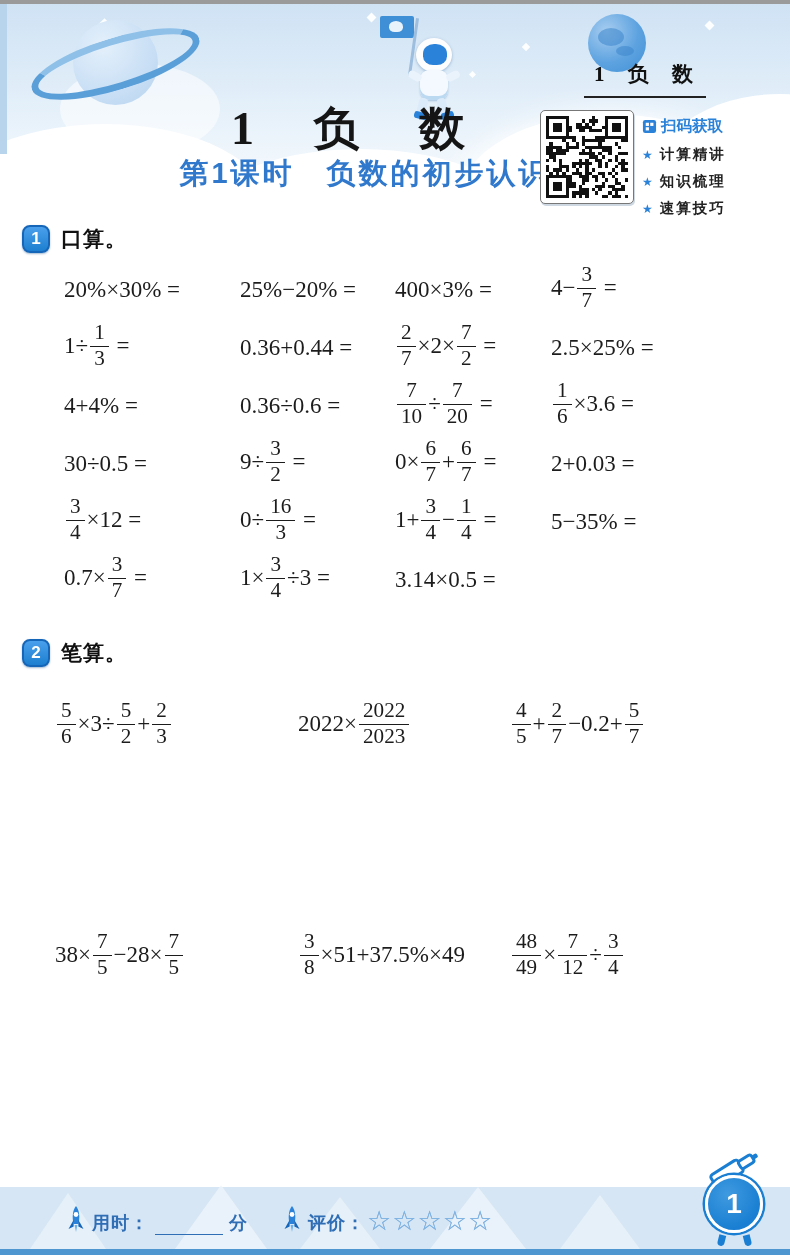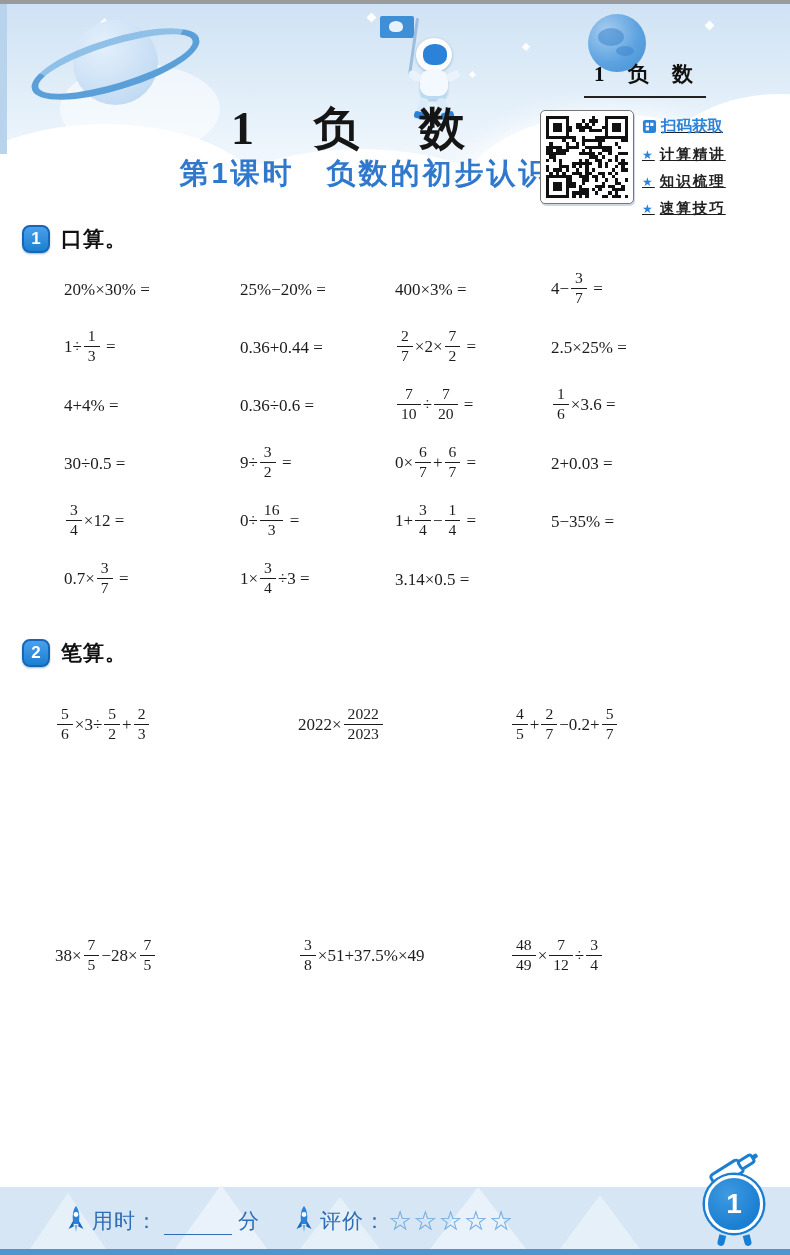--- a/index.html
+++ b/index.html
@@ -61,34 +61,34 @@
   .title-row{position:absolute;left:0;top:94px;width:720px;text-align:center;}
   .page-title{font-family:"Liberation Serif","DejaVu Serif",serif;font-weight:bold;
       font-size:46px;letter-spacing:24px;color:#151515;}
   .subtitle-row{position:absolute;left:0;top:150px;width:730px;text-align:center;}
   .page-subtitle{font-size:29px;font-weight:bold;color:var(--subtitle-blue);letter-spacing:3px;}
   
   .qr-panel{position:absolute;top:106px;right:12px;width:238px;display:flex;gap:8px;}
   .qr-box{width:94px;height:94px;background:#fff;border:1.5px solid #777;border-radius:5px;
       padding:5px;flex:0 0 auto;box-shadow:1px 2px 0 #cdd8e2;}
   .qr-box svg{width:100%;height:100%;}
-  .qr-info{padding-top:6px;text-decoration:underline;}
+  .qr-info{padding-top:6px;}
   .qr-scan-row{display:flex;align-items:center;gap:4px;color:var(--accent);font-weight:bold;font-size:15.5px;}
   .qr-item{display:flex;align-items:center;gap:5px;font-size:14.5px;font-weight:bold;color:#222;margin-top:8px;letter-spacing:2px;}
   .qr-item .star{color:var(--accent);font-size:12px;}
   
   .sec-head{position:absolute;display:flex;align-items:center;gap:11px;}
   .sec-head.one{top:221px;left:22px;}
   .sec-head.two{top:635px;left:22px;}
   .badge{width:28px;height:28px;border-radius:8px;border:2px solid var(--accent-dark);
       background:linear-gradient(180deg,#4aa0ec 0%,#1d7fd0 100%);color:#fff;
       display:flex;align-items:center;justify-content:center;font-size:17px;font-weight:bold;
       box-shadow:0 1px 2px rgba(20,80,140,.4);}
   .sec-title{font-size:21px;font-weight:bold;color:#111;letter-spacing:1px;}
-  .math{font-family:"Liberation Serif","DejaVu Serif",serif;font-size:17px;color:#1c1c1c;}
+  .math{font-family:"Liberation Serif","DejaVu Serif",serif;font-size:23px;color:#1c1c1c;}
   .grid1{position:absolute;top:257px;left:64px;width:716px;display:grid;
       grid-template-columns:176px 155px 156px 1fr;grid-auto-rows:58px;align-items:center;}
   .written-row{position:absolute;left:55px;width:730px;display:grid;
       grid-template-columns:243px 212px 1fr;align-items:center;}
   .written-row.r1{top:690px;height:64px;}
   .written-row.r2{top:921px;height:64px;}
   .frac{display:inline-flex;flex-direction:column;vertical-align:middle;text-align:center;
       margin:0 2px;line-height:1.02;font-size:.92em;position:relative;top:-2px;}
   .frac .num{padding:0 4px 1.5px;border-bottom:1.4px solid #1c1c1c;}
   .frac .den{padding:1.5px 4px 0;}
@@ -96,21 +96,21 @@
   .footer-band{position:absolute;left:0;bottom:10px;width:100%;height:62px;background:var(--band-blue);}
   .peak{position:absolute;bottom:0;width:0;height:0;border-style:solid;opacity:.8;}
   .peak.p1{left:30px;border-width:0 38px 56px 38px;border-color:transparent transparent #e9f2fa transparent;}
   .peak.p2{left:175px;border-width:0 46px 64px 46px;border-color:transparent transparent #eef5fb transparent;}
   .peak.p3{left:300px;border-width:0 40px 52px 40px;border-color:transparent transparent #e9f2fa transparent;}
   .peak.p4{left:430px;border-width:0 48px 62px 48px;border-color:transparent transparent #eef5fb transparent;}
   .peak.p5{left:560px;border-width:0 40px 54px 40px;border-color:transparent transparent #e9f2fa transparent;}
   .footer-items{position:absolute;left:66px;bottom:24px;display:flex;align-items:center;}
   .f-group{display:flex;align-items:flex-end;margin-right:34px;}
   .rocket{width:20px;height:30px;margin-right:6px;}
-  .f-label{font-size:21px;font-weight:normal;color:var(--footer-blue);letter-spacing:1px;}
+  .f-label{font-size:18px;font-weight:bold;color:var(--footer-blue);letter-spacing:1px;}
   .blank-line{display:inline-block;width:68px;border-bottom:1.6px solid var(--footer-blue);height:15px;margin:0 6px;}
   .blank-line.short{width:62px;}
   .stars-row{display:flex;align-items:center;margin-left:2px;}
   .star-o{font-size:27px;color:var(--star-blue);line-height:1;margin-right:1px;
       text-shadow:0 0 0 var(--star-blue);}
   .bottom-strip{position:absolute;left:0;bottom:0;width:100%;height:10px;background:var(--strip-blue);}
   
   .emblem{position:absolute;right:14px;bottom:20px;width:80px;height:96px;}
   .emblem .scope{position:absolute;left:2px;top:0;width:76px;height:46px;}
   .emblem .circle{position:absolute;left:9px;top:32px;width:58px;height:58px;border-radius:50%;

